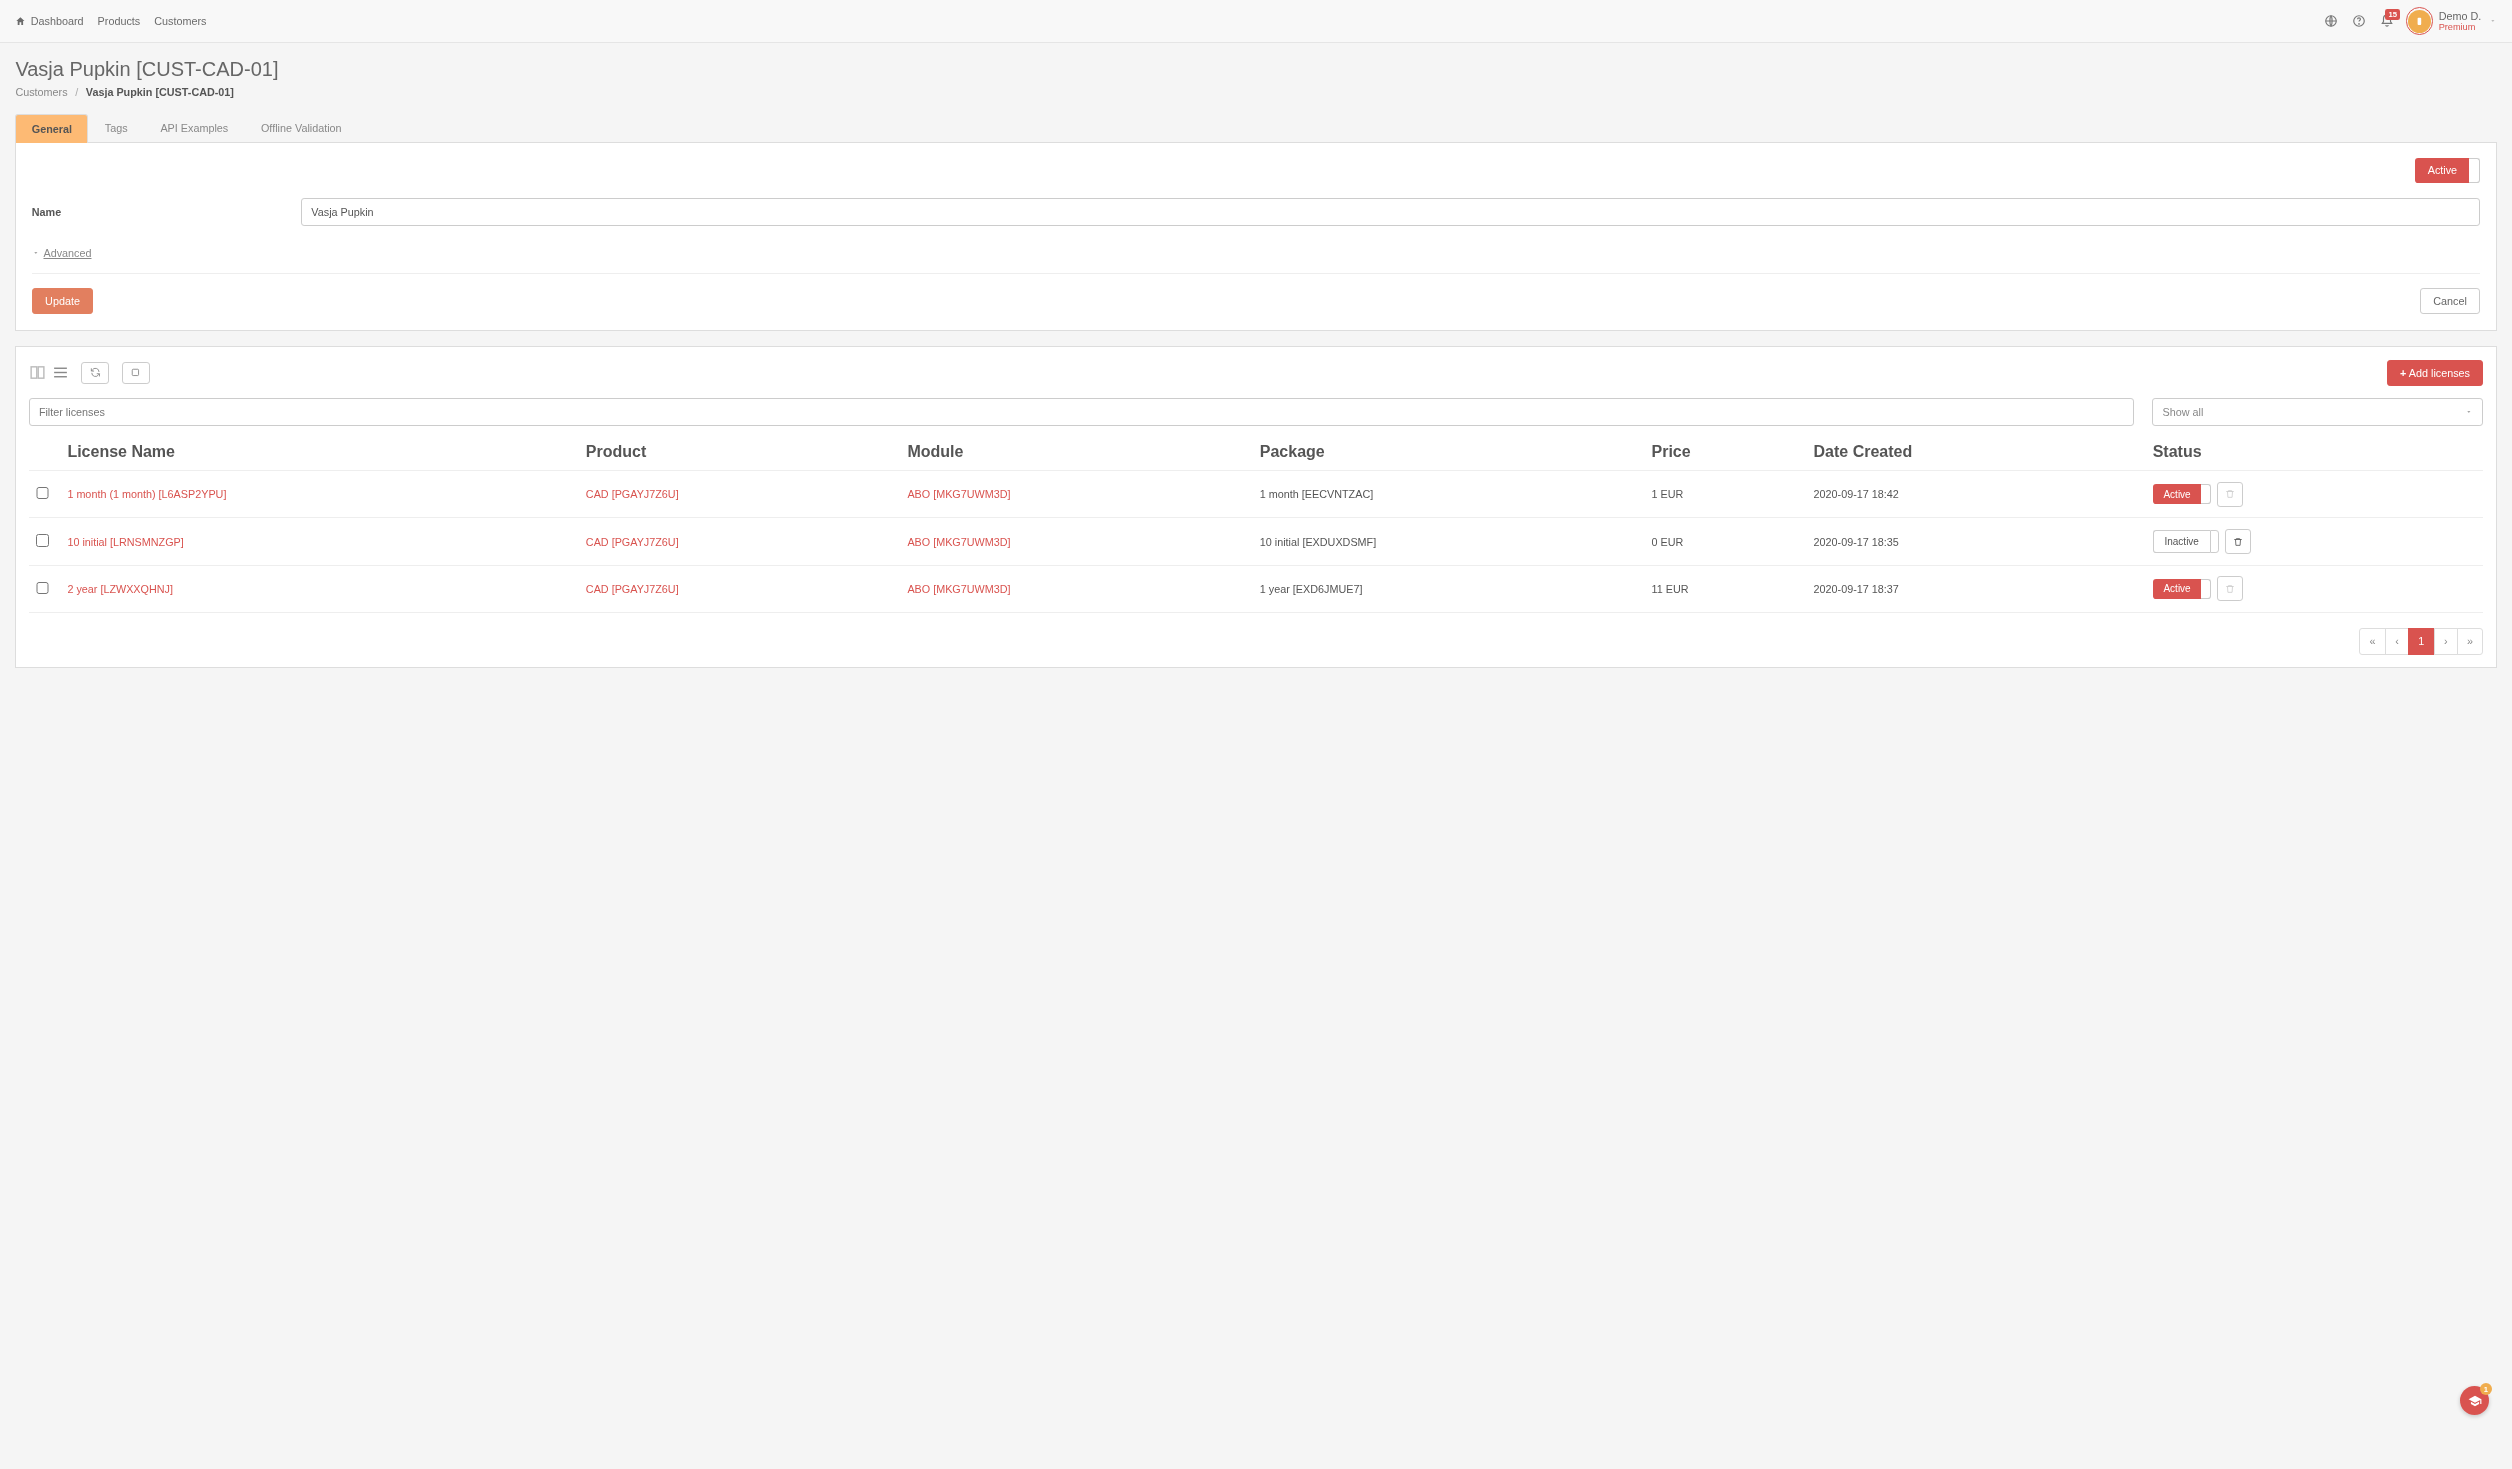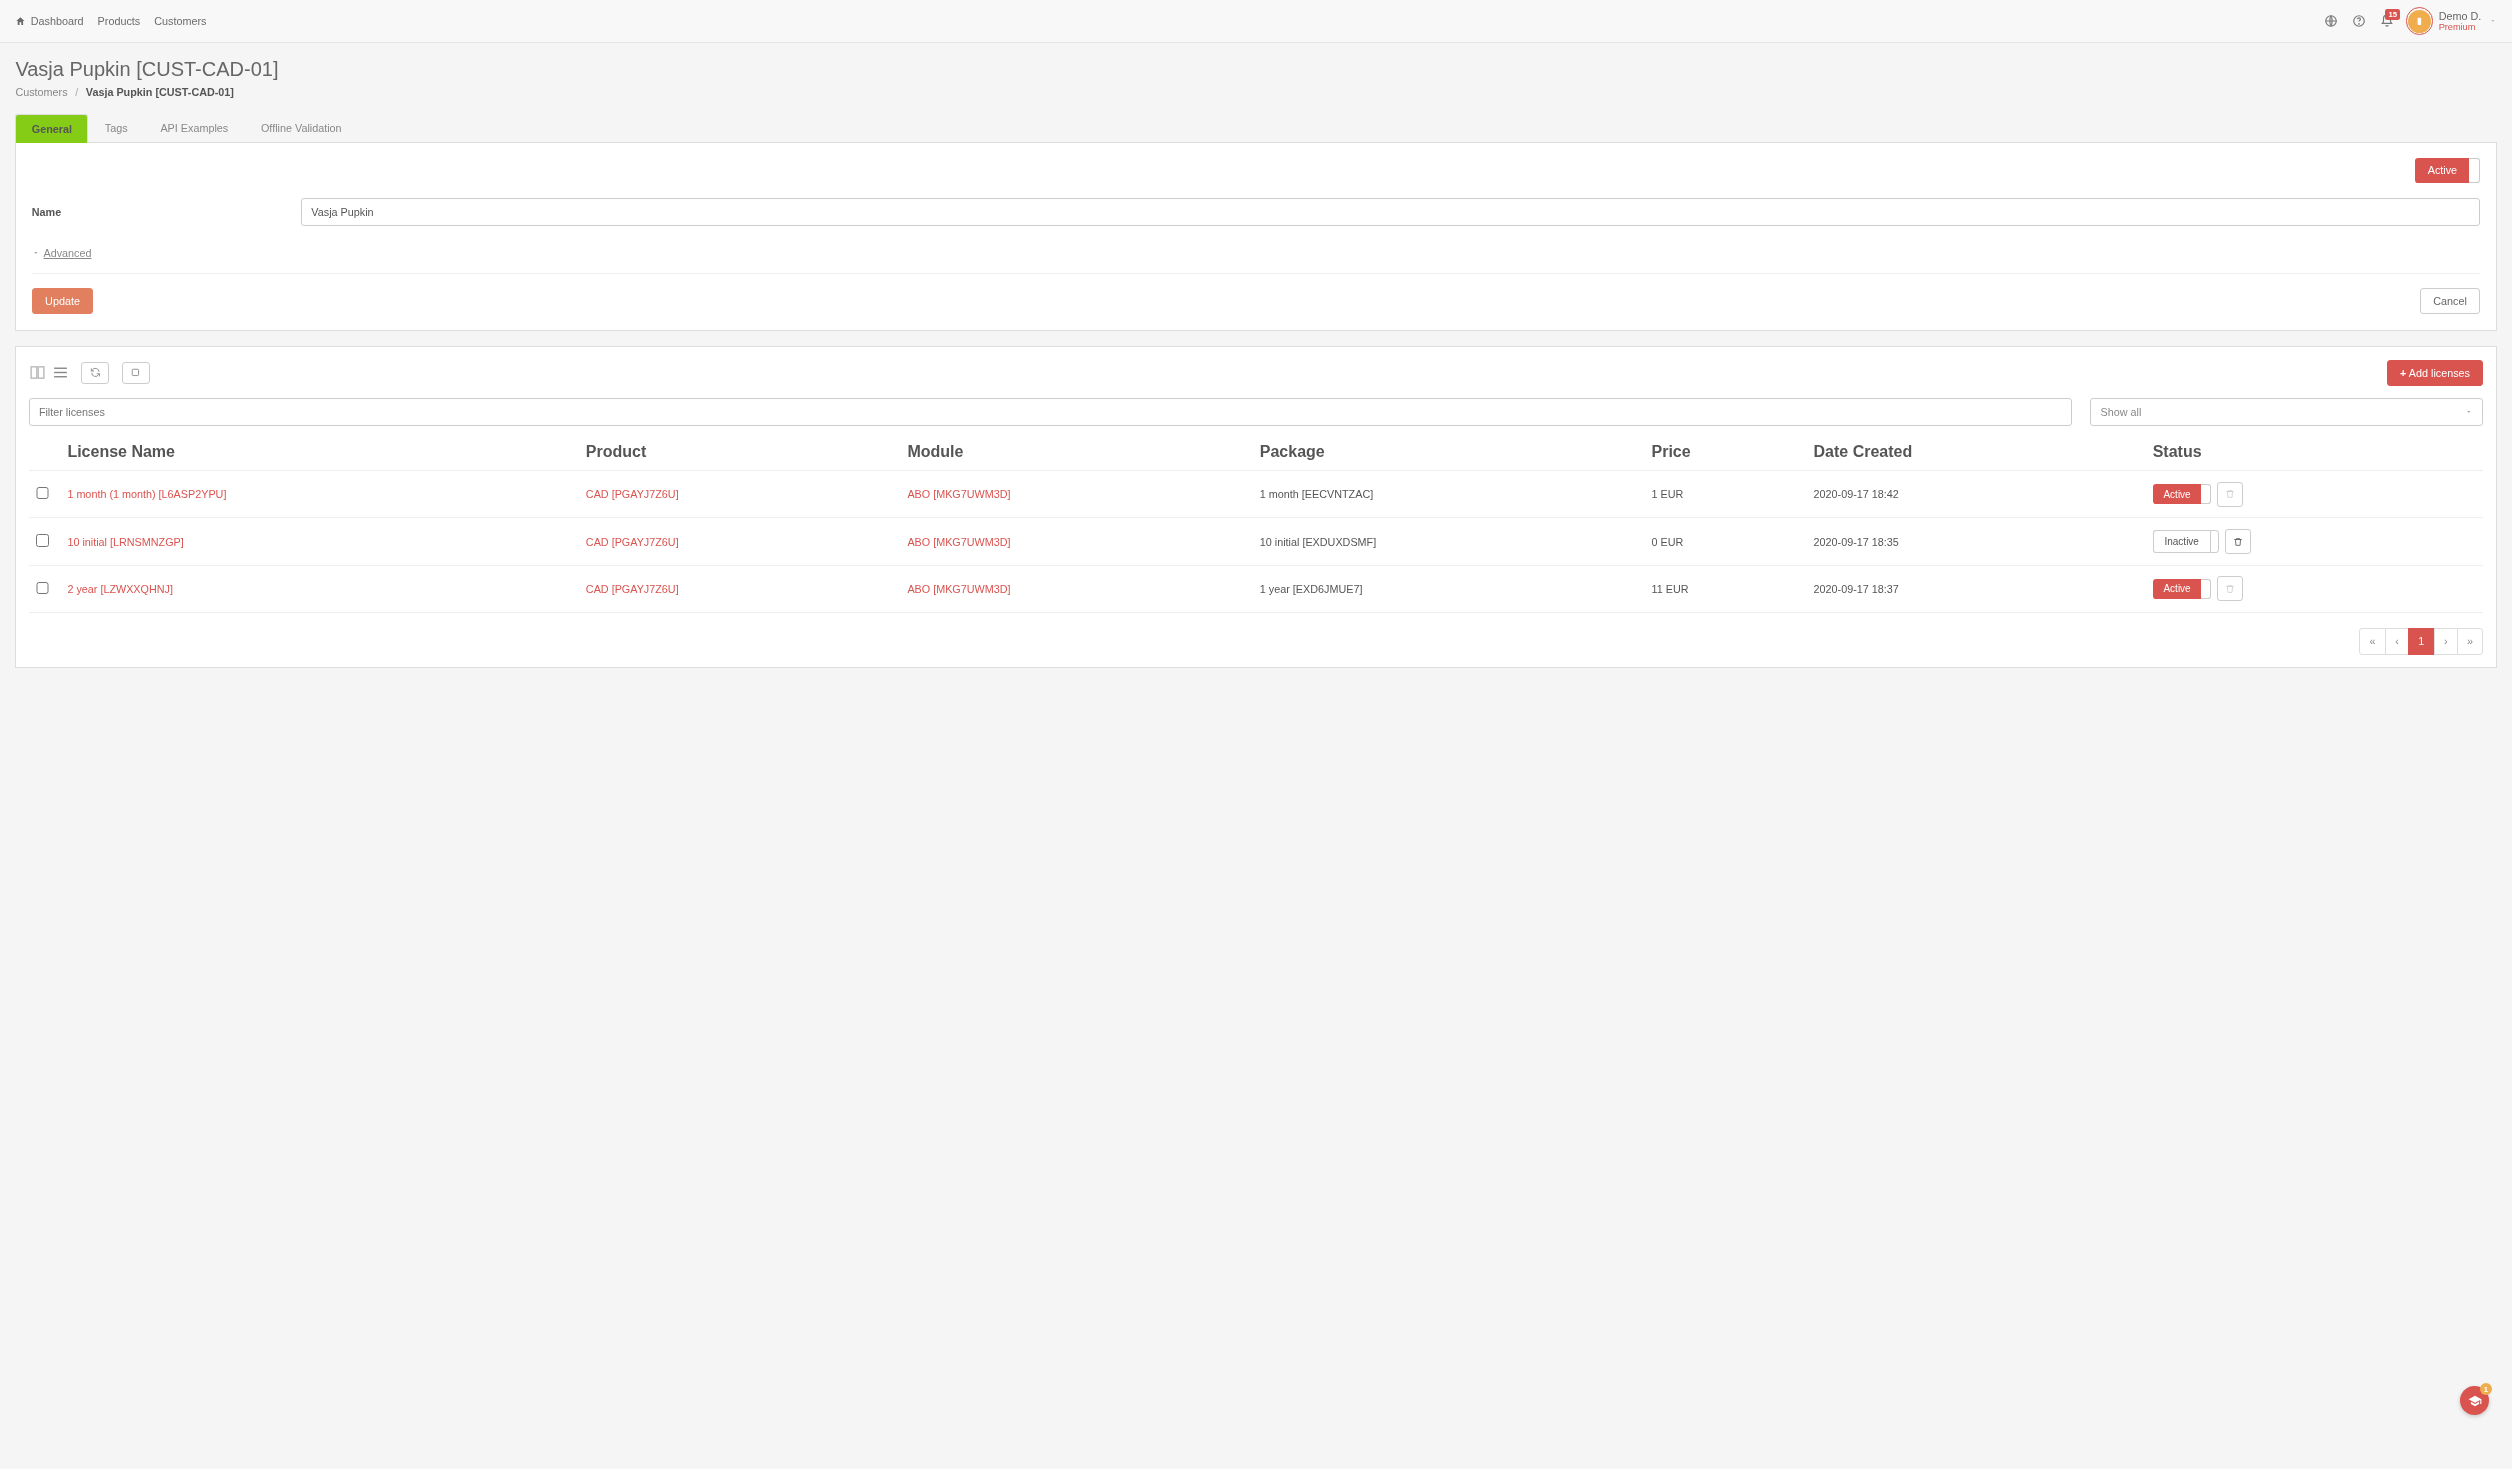--- a/index.html
+++ b/index.html
@@ -23,21 +23,21 @@
 .page-title { font-size: 20px; color: #666; font-weight: 400; margin-bottom: 4.6px; }
 .breadcrumb { font-size: 10.8px; color: #888; }
 .breadcrumb a { color: #888; text-decoration: none; }
 .breadcrumb-sep { margin: 0 4.6px; color: #aaa; }
 .breadcrumb-current { color: #555; font-weight: 600; }
 
 
 .panel-wrap { padding: 0 15.4px 15.4px; }
 .tabs { display: flex; border-bottom: 0.8px solid #ddd; }
 .tab { padding: 7.7px 15.4px; color: #888; cursor: pointer; border: 0.8px solid transparent; border-bottom: none; font-size: 10.8px; }
-.tab.active { background: #84cc16; border-color: #ddd; border-radius: 3.1px 3.1px 0 0; color: #555; font-weight: 600; position: relative; top: 0.8px; }
+.tab.active { background: #fdba74; border-color: #ddd; border-radius: 3.1px 3.1px 0 0; color: #555; font-weight: 600; position: relative; top: 0.8px; }
 .panel { background: #fff; border: 0.8px solid #ddd; border-top: none; padding: 15.4px; }
 
 .status-row { display: flex; justify-content: flex-end; margin-bottom: 15.4px; }
 .toggle-active { display: flex; align-items: center; }
 .toggle-btn { background: #d9534f; color: #fff; border: none; padding: 6.2px 12.3px; font-size: 10.8px; border-radius: 3.1px 0 0 3.1px; cursor: pointer; }
 .toggle-handle { width: 10.8px; background: #fff; border: 0.8px solid #ccc; border-left: none; border-radius: 0 3.1px 3.1px 0; align-self: stretch; cursor: pointer; }
 .toggle-inactive .toggle-btn { background: #fff; color: #555; border: 0.8px solid #ccc; border-right: none; }
 .toggle-inactive .toggle-handle { border-left: 0.8px solid #ccc; }
 
 .form-row { display: flex; align-items: center; margin-bottom: 21px; gap: 15.4px; }
@@ -58,21 +58,21 @@
 
 .lic-panel { background: #fff; border: 0.8px solid #ddd; margin: 0 15.4px 15.4px; padding: 12.3px; }
 .lic-toolbar { display: flex; justify-content: space-between; align-items: center; margin-bottom: 12.3px; }
 .lic-toolbar-left { display: flex; gap: 12.3px; align-items: center; }
 .view-toggle { display: flex; gap: 6.2px; color: #bbb; }
 .view-toggle .active { color: #888; }
 .icon-box { border: 0.8px solid #ccc; border-radius: 3.1px; padding: 4.6px 7.7px; color: #888; cursor: pointer; display: flex; align-items: center; }
 
 .lic-filters { display: flex; gap: 18.5px; margin-bottom: 7.7px; }
 .filter-input { flex: 1; border: 0.8px solid #ccc; border-radius: 3.1px; padding: 7px 9.2px; font-size: 10.8px; }
-.filter-select { width: 393px; border: 0.8px solid #ccc; border-radius: 3.1px; padding: 7px 9.2px; font-size: 10.8px; color: #888; display: flex; justify-content: space-between; align-items: center; cursor: pointer; background: #fff; }
+.filter-select { width: 331px; border: 0.8px solid #ccc; border-radius: 3.1px; padding: 7px 9.2px; font-size: 10.8px; color: #888; display: flex; justify-content: space-between; align-items: center; cursor: pointer; background: #fff; }
 
 table { width: 100%; border-collapse: collapse; }
 th { text-align: left; padding: 9.2px 7.7px; font-weight: 700; color: #555; font-size: 16px; border-bottom: 0.8px solid #eee; }
 td { padding: 10.8px 7.7px; border-bottom: 0.8px solid #eee; color: #555; font-size: 10.8px; vertical-align: middle; }
 .chk { width: 31px; }
 input[type="checkbox"] { width: 12.3px; height: 12.3px; cursor: pointer; accent-color: #d9534f; border: 0.8px solid #ccc; }
 .link { color: #d9534f; cursor: pointer; }
 .status-cell { display: flex; gap: 6.2px; align-items: center; justify-content: flex-start; }
 .status-toggle { display: flex; }
 .status-toggle .toggle-btn { padding: 4.6px 10.8px; font-size: 10px; }

